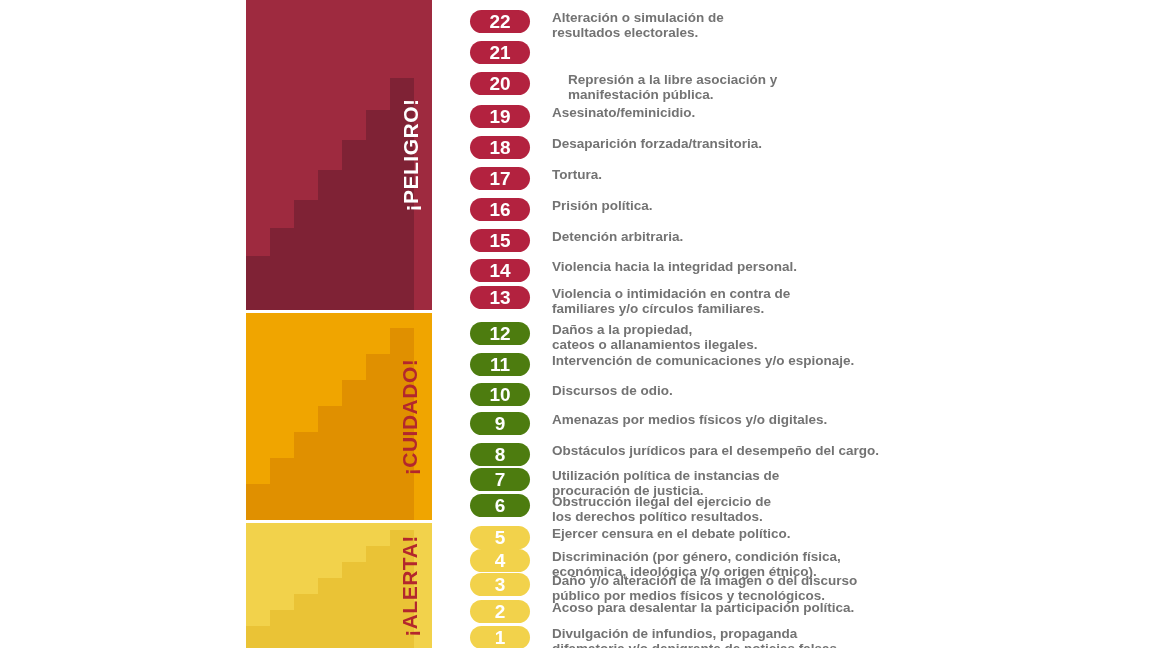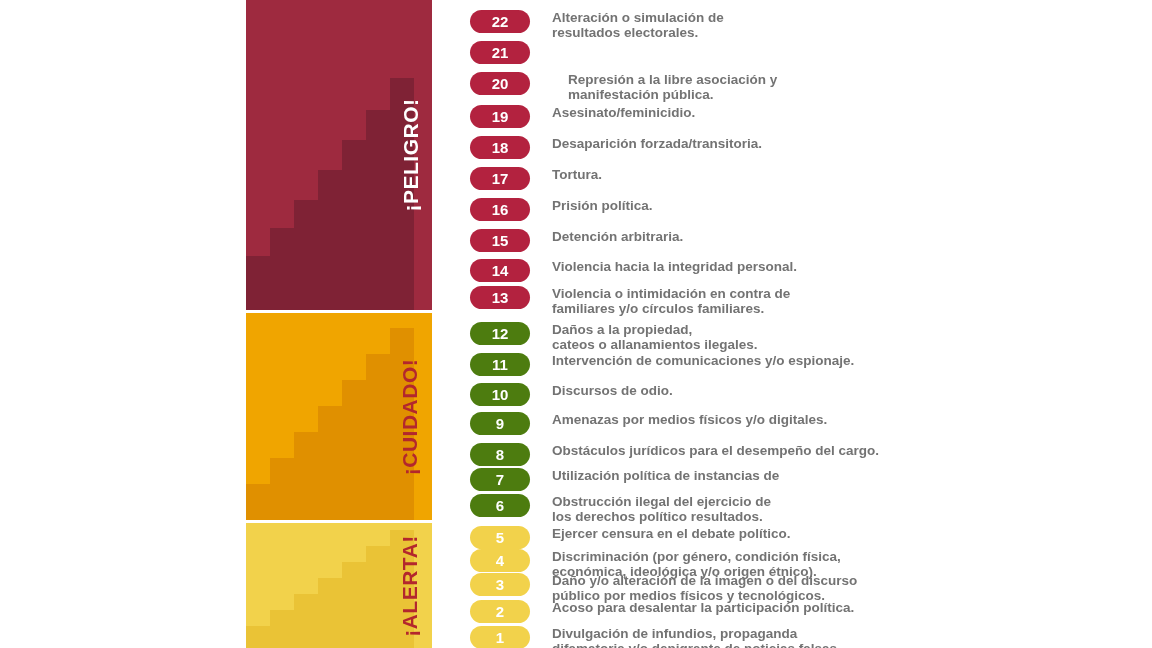--- a/index.html
+++ b/index.html
@@ -93,21 +93,21 @@
     left: 0;
     display: flex;
     align-items: flex-start;
   }
   .pill {
     width: 60px;
     height: 23px;
     border-radius: 12px;
     color: #ffffff;
     font-weight: bold;
-    font-size: 15px;
+    font-size: 19px;
     display: flex;
     align-items: center;
     justify-content: center;
     flex: none;
   }
   .pill.danger { background: #b3223f; }
   .pill.caution { background: #4d7c0f; }
   .pill.alert  { background: #f2d24b; color:#ffffff; }
   .row .txt {
     margin-left: 22px;
@@ -224,21 +224,21 @@
       <div class="row" style="top: 412px;">
         <div class="pill caution">9</div>
         <div class="txt"><span class="l1">Amenazas por medios físicos y/o digitales.</span></div>
       </div>
       <div class="row" style="top: 443px;">
         <div class="pill caution">8</div>
         <div class="txt"><span class="l1">Obstáculos jurídicos para el desempeño del cargo.</span></div>
       </div>
       <div class="row" style="top: 468px;">
         <div class="pill caution">7</div>
-        <div class="txt"><span class="l1">Utilización política de instancias de</span></div>
+        <div class="txt"><span class="l1">Utilización política de instancias de</span><span class="l2">procuración de justicia.</span></div>
       </div>
       <div class="row" style="top: 494px;">
         <div class="pill caution">6</div>
         <div class="txt"><span class="l1">Obstrucción ilegal del ejercicio de</span><span class="l2">los derechos político resultados.</span></div>
       </div>
       <div class="row" style="top: 526px;">
         <div class="pill alert">5</div>
         <div class="txt"><span class="l1">Ejercer censura en el debate político.</span></div>
       </div>
       <div class="row" style="top: 549px;">

